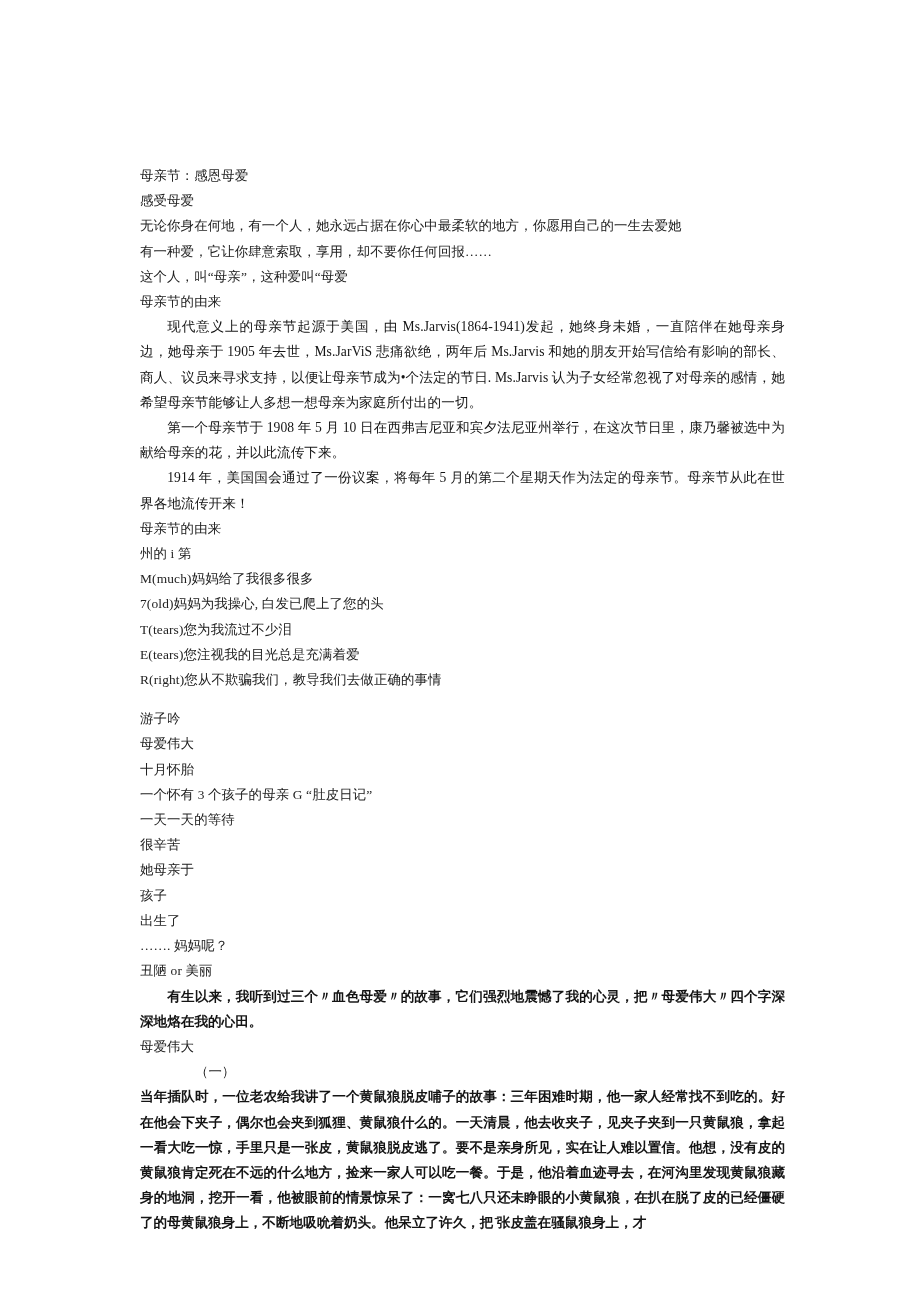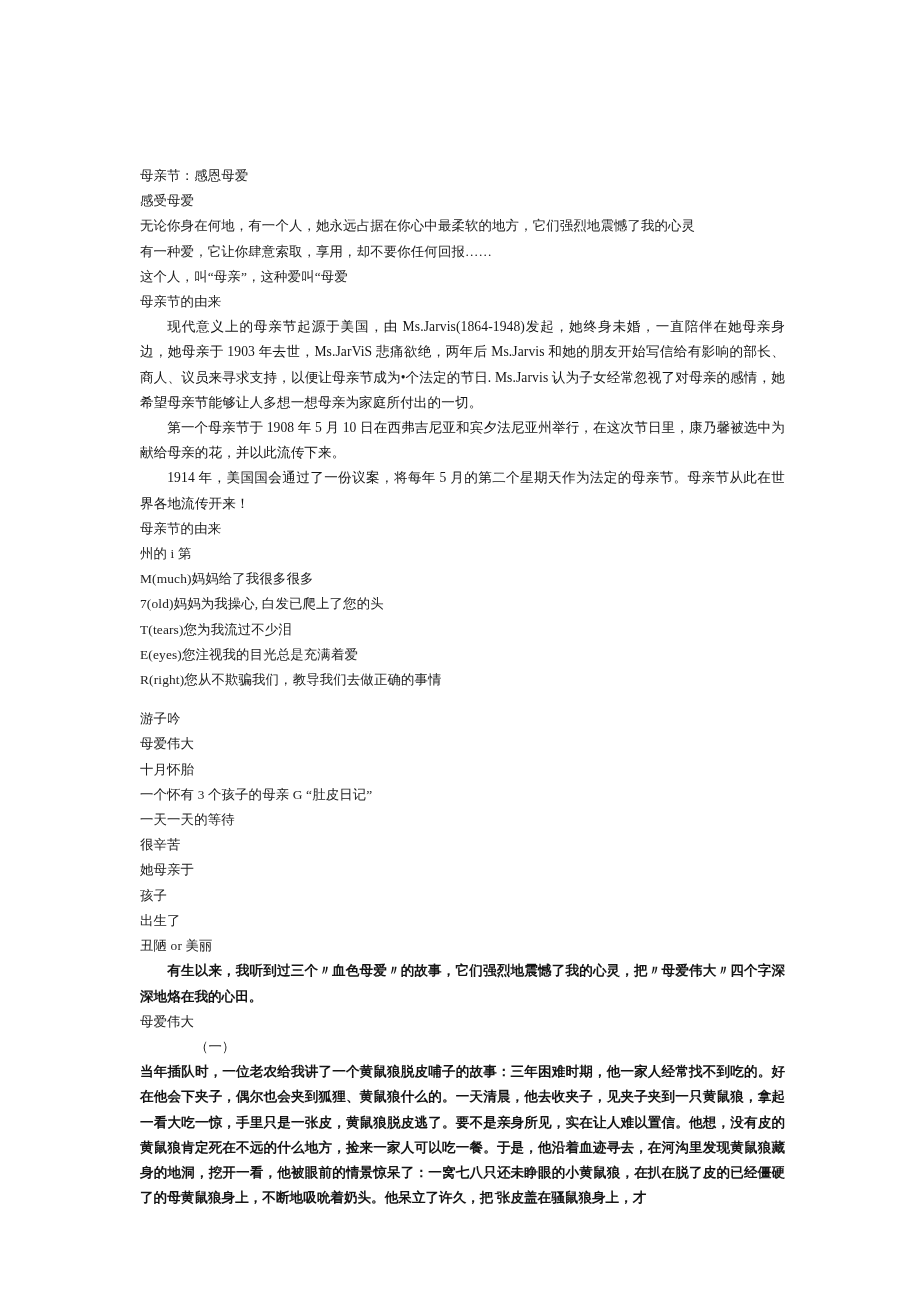--- a/index.html
+++ b/index.html
@@ -62,55 +62,56 @@
 </head>
 <body>
 
 <div class="page">
   <div class="doc-body">
 
     <div class="line">母亲节：感恩母爱</div>
 
     <div class="line">感受母爱</div>
 
-    <div class="line">无论你身在何地，有一个人，她永远占据在你心中最柔软的地方，它们强烈地震憾了我的心灵</div>
+    <div class="line">无论你身在何地，有一个人，她永远占据在你心中最柔软的地方，你愿用自己的一生去爱她</div>
 
     <div class="line">有一种爱，它让你肆意索取，享用，却不要你任何回报……</div>
 
     <div class="line">这个人，叫“母亲”，这种爱叫“母爱</div>
 
     <div class="line">母亲节的由来</div>
 
-    <div class="para">现代意义上的母亲节起源于美国，由 Ms.Jarvis(1864-1948)发起，她终身未婚，一直陪伴在她母亲身边，她母亲于 1903 年去世，Ms.JarViS 悲痛欲绝，两年后 Ms.Jarvis 和她的朋友开始写信给有影响的部长、商人、议员来寻求支持，以便让母亲节成为•个法定的节日. Ms.Jarvis 认为子女经常忽视了对母亲的感情，她希望母亲节能够让人多想一想母亲为家庭所付出的一切。</div>
+    <div class="para">现代意义上的母亲节起源于美国，由 Ms.Jarvis(1864-1941)发起，她终身未婚，一直陪伴在她母亲身边，她母亲于 1905 年去世，Ms.JarViS 悲痛欲绝，两年后 Ms.Jarvis 和她的朋友开始写信给有影响的部长、商人、议员来寻求支持，以便让母亲节成为•个法定的节日. Ms.Jarvis 认为子女经常忽视了对母亲的感情，她希望母亲节能够让人多想一想母亲为家庭所付出的一切。</div>
 
     <div class="para">第一个母亲节于 1908 年 5 月 10 日在西弗吉尼亚和宾夕法尼亚州举行，在这次节日里，康乃馨被选中为献给母亲的花，并以此流传下来。</div>
 
     <div class="para">1914 年，美国国会通过了一份议案，将每年 5 月的第二个星期天作为法定的母亲节。母亲节从此在世界各地流传开来！</div>
 
     <div class="line">母亲节的由来</div>
 
     <div class="line">州的 i 第</div>
 
     <div class="line">M(much)妈妈给了我很多很多</div>
     <div class="line">7(old)妈妈为我操心, 白发已爬上了您的头</div>
     <div class="line">T(tears)您为我流过不少泪</div>
-    <div class="line">E(eyes)您注视我的目光总是充满着爱</div>
+    <div class="line">E(tears)您注视我的目光总是充满着爱</div>
     <div class="line">R(right)您从不欺骗我们，教导我们去做正确的事情</div>
 
     <div class="spacer"></div>
 
     <div class="line">游子吟</div>
     <div class="line">母爱伟大</div>
     <div class="line">十月怀胎</div>
     <div class="line">一个怀有 3 个孩子的母亲 G “肚皮日记”</div>
     <div class="line">一天一天的等待</div>
     <div class="line">很辛苦</div>
     <div class="line">她母亲于</div>
     <div class="line">孩子</div>
     <div class="line">出生了</div>
+    <div class="line">…….  妈妈呢？</div>
     <div class="line">丑陋 or 美丽</div>
 
     <div class="para tight">有生以来，我听到过三个〃血色母爱〃的故事，它们强烈地震憾了我的心灵，把〃母爱伟大〃四个字深深地烙在我的心田。</div>
 
     <div class="line">母爱伟大</div>
 
     <div class="centered-marker">（一）</div>
 
     <div class="para tight" style="text-indent:0">当年插队时，一位老农给我讲了一个黄鼠狼脱皮哺子的故事：三年困难时期，他一家人经常找不到吃的。好在他会下夹子，偶尔也会夹到狐狸、黄鼠狼什么的。一天清晨，他去收夹子，见夹子夹到一只黄鼠狼，拿起一看大吃一惊，手里只是一张皮，黄鼠狼脱皮逃了。要不是亲身所见，实在让人难以置信。他想，没有皮的黄鼠狼肯定死在不远的什么地方，捡来一家人可以吃一餐。于是，他沿着血迹寻去，在河沟里发现黄鼠狼藏身的地洞，挖开一看，他被眼前的情景惊呆了：一窝七八只还未睁眼的小黄鼠狼，在扒在脱了皮的已经僵硬了的母黄鼠狼身上，不断地吸吮着奶头。他呆立了许久，把 ̄张皮盖在骚鼠狼身上，才</div>
 

